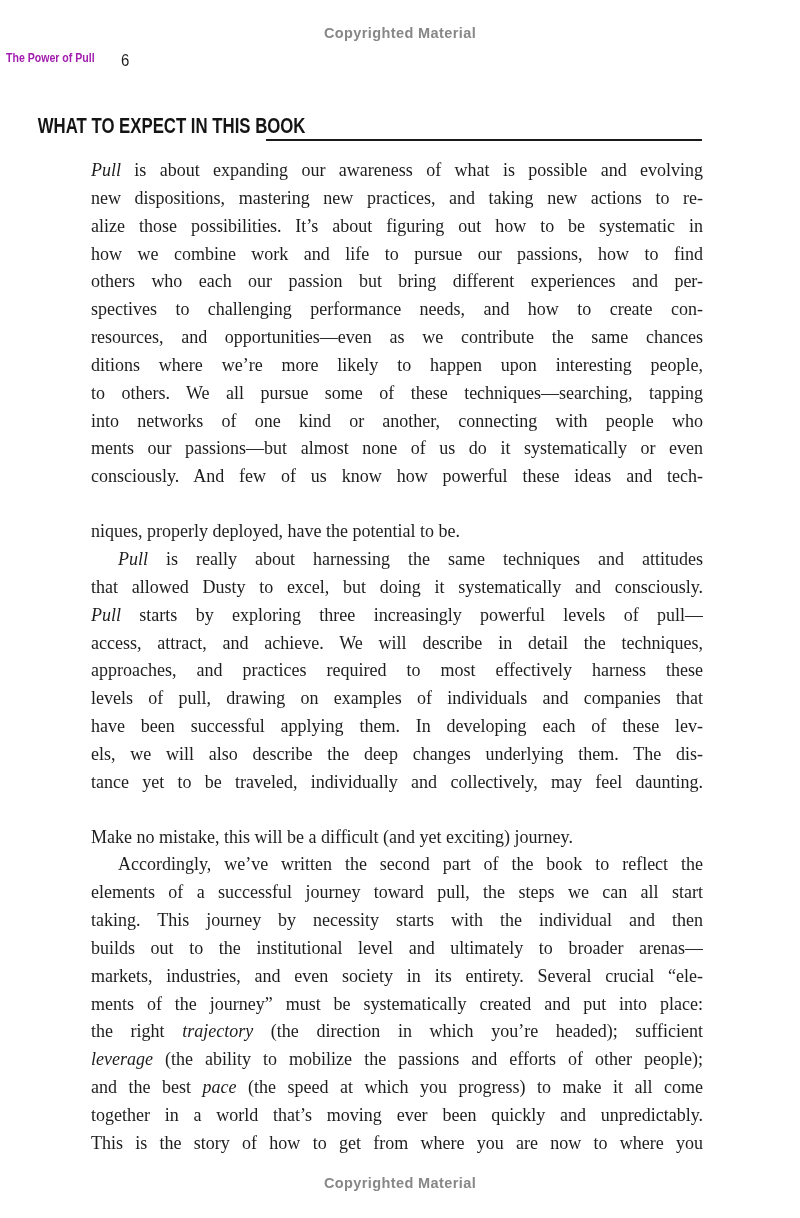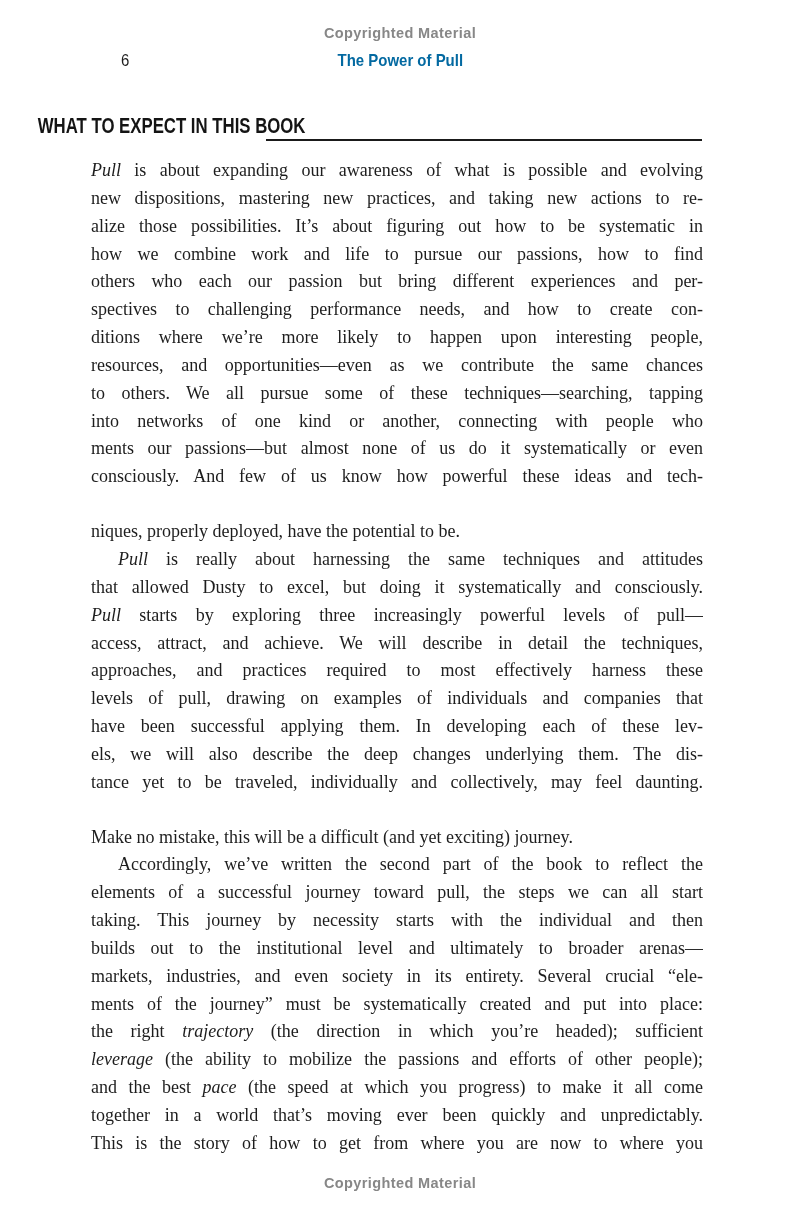--- a/index.html
+++ b/index.html
@@ -27,25 +27,24 @@
     position: absolute;
     left: 121px; top: 51px;
     font-family: "Liberation Sans", sans-serif;
     font-size: 17px;
     color: #1d1d1d;
   }
   .page-number .cond { transform-origin: left center; }
   .running-header {
     position: absolute;
     left: 0; top: 51px; width: 800px;
-    text-align: center;
     font-family: "Liberation Sans", sans-serif;
     font-weight: 700;
-    font-size: 17px;
-    color: #0369a1;
+    font-size: 12px;
+    color: #a21caf;
   }
   .section-heading {
     position: absolute;
     left: 0; top: 114px; width: 800px;
     text-align: left;
     font-family: "Liberation Sans", sans-serif;
     font-weight: 700;
     font-size: 21.5px;
     color: #141414;
   }
@@ -112,22 +111,22 @@
 
   <div class="heading-rule"></div>
 
   <div class="body-text" id="body-text">
       <div class="line justify"><i>Pull</i> is about expanding our awareness of what is possible and evolving</div>
       <div class="line justify">new dispositions, mastering new practices, and taking new actions to re-</div>
       <div class="line justify">alize those possibilities. It’s about figuring out how to be systematic in</div>
       <div class="line justify">how we combine work and life to pursue our passions, how to find</div>
       <div class="line justify">others who each our passion but bring different experiences and per-</div>
       <div class="line justify">spectives to challenging performance needs, and how to create con-</div>
+      <div class="line justify">resources, and opportunities—even as we contribute the same chances</div>
       <div class="line justify">ditions where we’re more likely to happen upon interesting people,</div>
-      <div class="line justify">resources, and opportunities—even as we contribute the same chances</div>
       <div class="line justify">to others. We all pursue some of these techniques—searching, tapping</div>
       <div class="line justify">into networks of one kind or another, connecting with people who</div>
       <div class="line justify">ments our passions—but almost none of us do it systematically or even</div>
       <div class="line justify">consciously. And few of us know how powerful these ideas and tech-</div>
       <div class="line last">niques, properly deployed, have the potential to be.</div>
       <div class="line justify indent"><i>Pull</i> is really about harnessing the same techniques and attitudes</div>
       <div class="line justify">that allowed Dusty to excel, but doing it systematically and consciously.</div>
       <div class="line justify"><i>Pull</i> starts by exploring three increasingly powerful levels of pull—</div>
       <div class="line justify">access, attract, and achieve. We will describe in detail the techniques,</div>
       <div class="line justify">approaches, and practices required to most effectively harness these</div>

